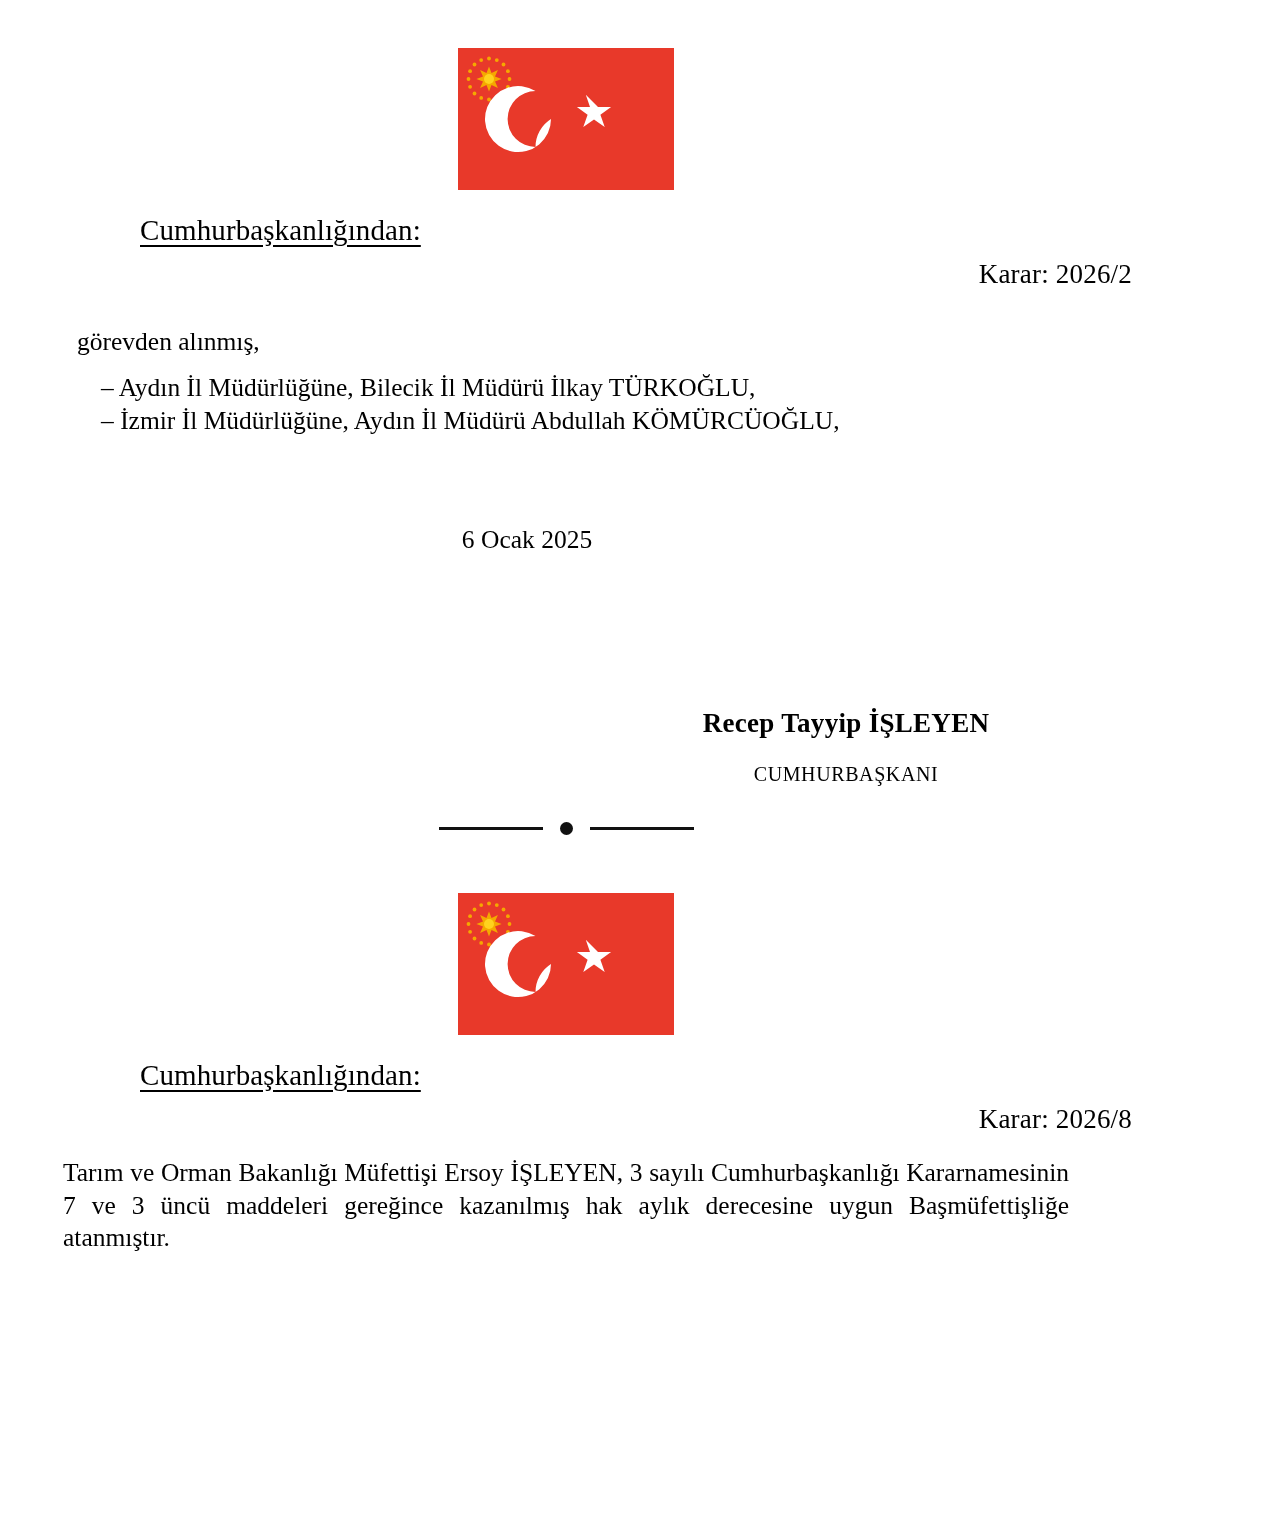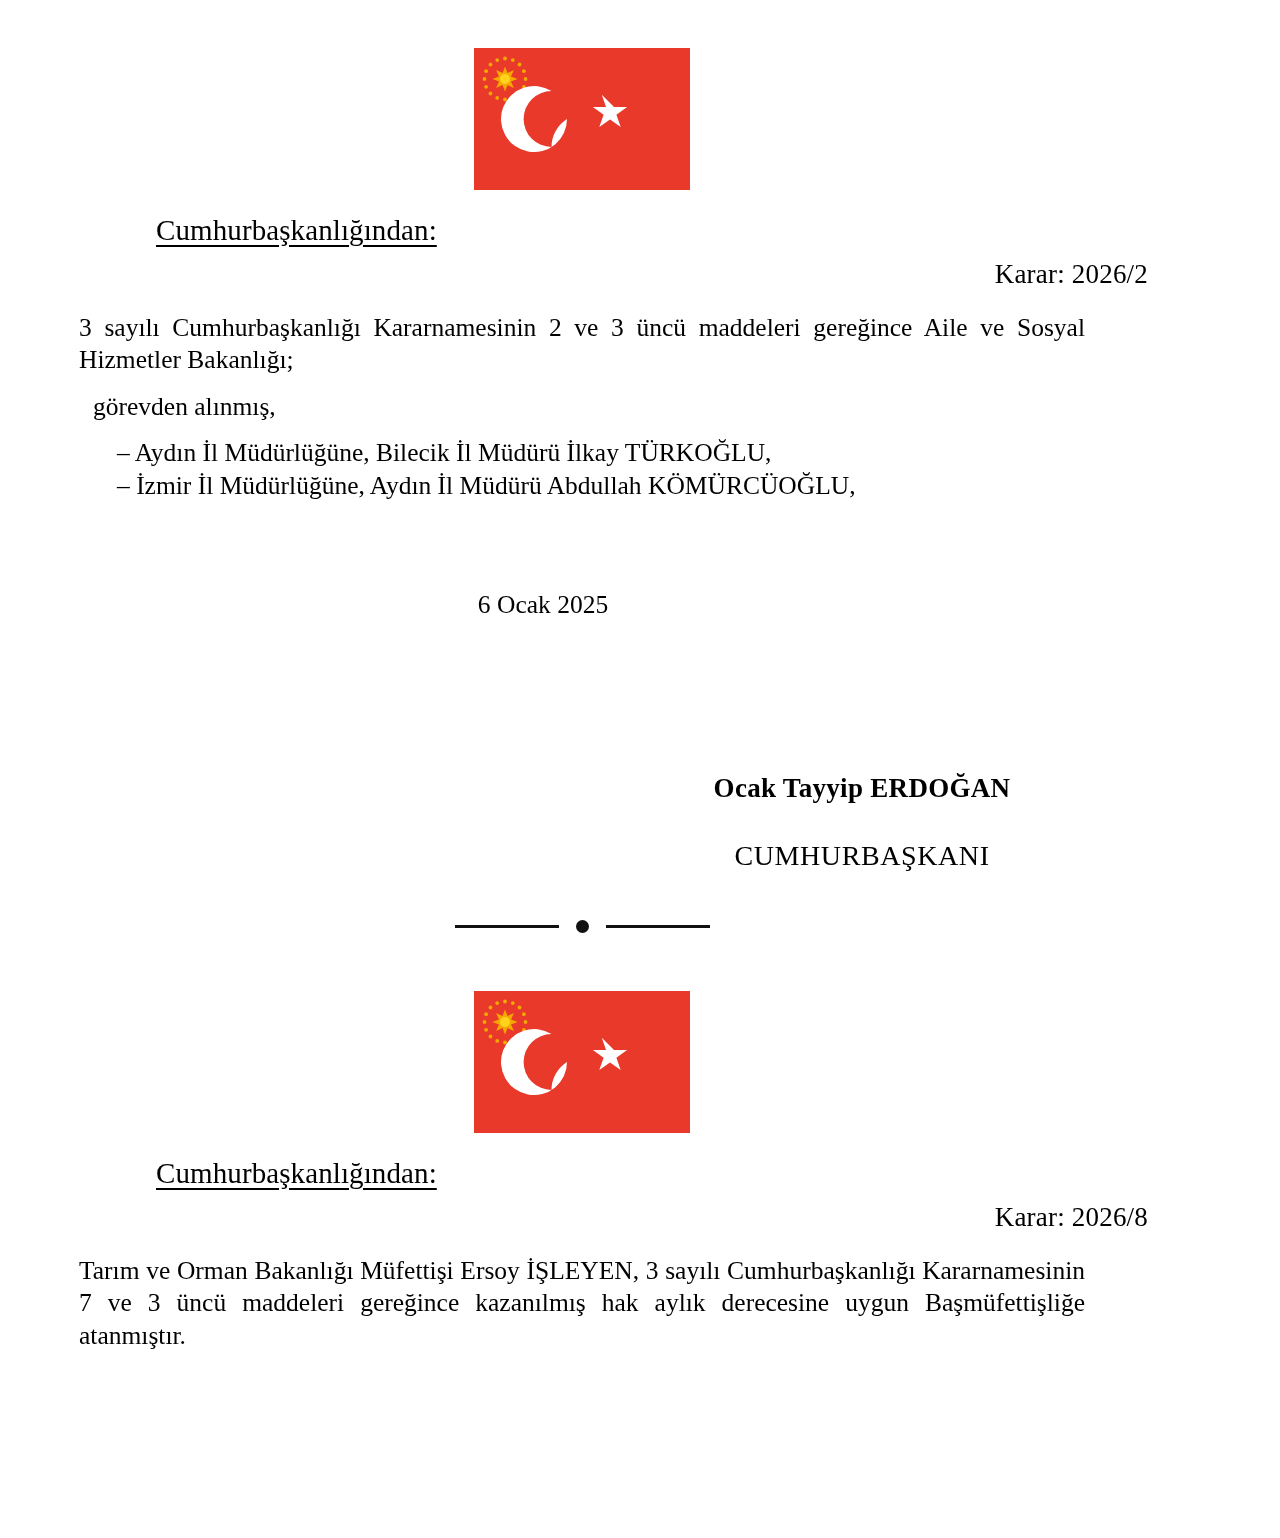--- a/index.html
+++ b/index.html
@@ -9,21 +9,21 @@
   }
   body {
     width: 1280px;
     height: 1538px;
     font-family: "Liberation Serif", "DejaVu Serif", serif;
     color: #000000;
     overflow: hidden;
     position: relative;
   }
 
-  .page { width: 1132px; position: relative; padding-left: 16px; }
+  .page { width: 1132px; position: relative; }
 
   
   .flag-wrap {
     display: flex;
     justify-content: center;
     align-items: flex-start;
   }
   .flag {
     width: 216px;
     height: 142px;
@@ -92,22 +92,22 @@
     text-align: center;
     padding-left: 560px;
   }
   .sig-name {
     font-size: 27px;
     font-weight: bold;
     margin: 0;
     letter-spacing: 0.3px;
   }
   .sig-title {
-    font-size: 28px;
-    margin: 16px;
+    font-size: 20px;
+    margin: 4px;
     letter-spacing: 0.6px;
   }
 
   
   .separator {
     display: flex;
     align-items: center;
     justify-content: center;
     gap: 0;
   }
@@ -167,34 +167,33 @@
 
     <div class="heading-from">Cumhurbaşkanlığından:</div>
 
     <div style="height:14px;"></div>
 
     <div class="heading-karar">Karar: 2026/2</div>
 
     <div style="height:22px;"></div>
 
     <div class="body-block">
-      <p class="para-just">3 sayılı Cumhurbaşkanlığı Kararnamesinin 2 ve 3 üncü maddeleri gereğince Aile ve Sosyal Hizmetler Bakanlığı;</p>
       <p class="line-plain">görevden alınmış,</p>
       <p class="line-dash">– Aydın İl Müdürlüğüne, Bilecik İl Müdürü İlkay TÜRKOĞLU,</p>
       <p class="line-dash">– İzmir İl Müdürlüğüne, Aydın İl Müdürü Abdullah KÖMÜRCÜOĞLU,</p>
     </div>
 
     <div style="height:88px;"></div>
 
     <div class="date-line">6 Ocak 2025</div>
 
     <div style="height:153px;"></div>
 
     <div class="sig-block">
-      <p class="sig-name">Ocak Tayyip ERDOĞAN</p>
+      <p class="sig-name">Recep Tayyip İŞLEYEN</p>
       <div style="height:20px;"></div>
       <p class="sig-title">CUMHURBAŞKANI</p>
     </div>
 
     <div style="height:32px;"></div>
 
     <div class="separator">
       <span class="sep-rule"></span>
       <span class="sep-dot"></span>
       <span class="sep-rule"></span>

